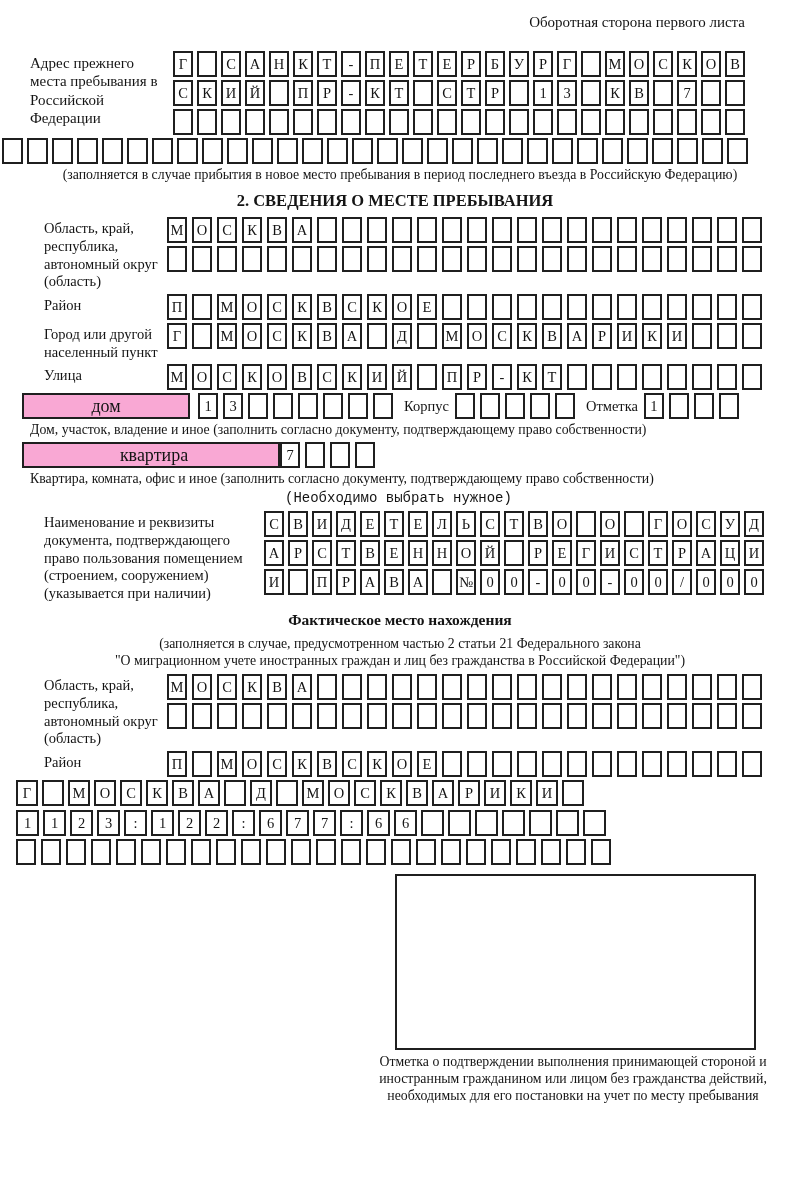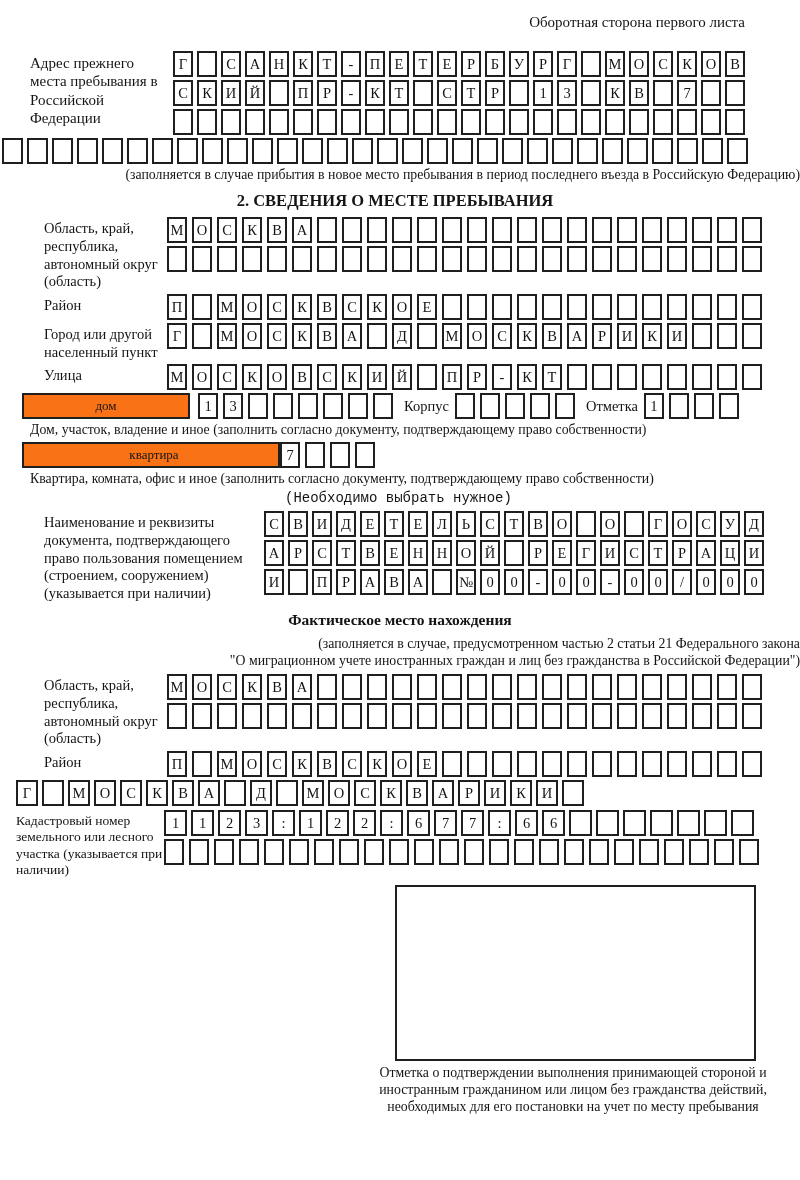--- a/index.html
+++ b/index.html
@@ -10,25 +10,25 @@
   .flabel{flex:none;font-size:14.5px;line-height:1.22;padding-top:3px;}
   .rows>.cells{margin-bottom:3px;}
   .cells{display:flex;flex:none;}
   .cell{flex:none;box-sizing:border-box;width:20px;height:26px;border:2px solid #1f1f1f;
         margin-right:4px;text-align:center;font-size:14.5px;line-height:22px;background:#fff;}
   .g5 .cell{margin-right:5px;}
   .w21 .cell{width:21px;}
   .w23 .cell{width:23px;}
   .w22 .cell{width:22px;}
   .cap{font-size:13.8px;line-height:1.25;}
-  .center{text-align:right;}
+  .center{text-align:center;}
   .h2{font-weight:bold;font-size:16.5px;text-align:center;margin:8px 10px 6px 0;}
   .h3{font-weight:bold;font-size:15.5px;text-align:center;margin:8px 0 6px 0;}
   .namedbox{flex:none;box-sizing:border-box;border:2px solid #1f1f1f;height:26px;
-        text-align:center;font-size:13px;line-height:22px;background:#f97316;}
+        text-align:center;font-size:18px;line-height:22px;background:#f9a8d4;}
   .chk{flex:none;box-sizing:border-box;width:24px;height:27px;border:2px solid #1f1f1f;
         text-align:center;font-size:15px;line-height:23px;background:#fff;}
   
   .addr-row{padding-left:30px;margin-top:20px;}
   .addr-label{width:143px;font-size:15px;}
   .fullrow{padding-left:2px;}
   .addr-cap{margin:2px 0 2px 0;}
   .s2row{padding-left:44px;margin-bottom:3px;}
   .lab123{width:123px;}
   .lab155{width:155px;font-size:13.5px;}
@@ -553,21 +553,20 @@
         <span class="cell">А</span>
         <span class="cell">Р</span>
         <span class="cell">И</span>
         <span class="cell">К</span>
         <span class="cell">И</span>
         <span class="cell"></span>
       </div>
   </div>
 
   <div class="frow pad16" style="margin-top:4px;">
-    <div class="flabel lab148">Кадастровый номер земельного или лесного участка (указывается при наличии)</div>
     <div class="rows">
       <div class="cells w23">
           <span class="cell">1</span>
           <span class="cell">1</span>
           <span class="cell">2</span>
           <span class="cell">3</span>
           <span class="cell">:</span>
           <span class="cell">1</span>
           <span class="cell">2</span>
           <span class="cell">2</span>

